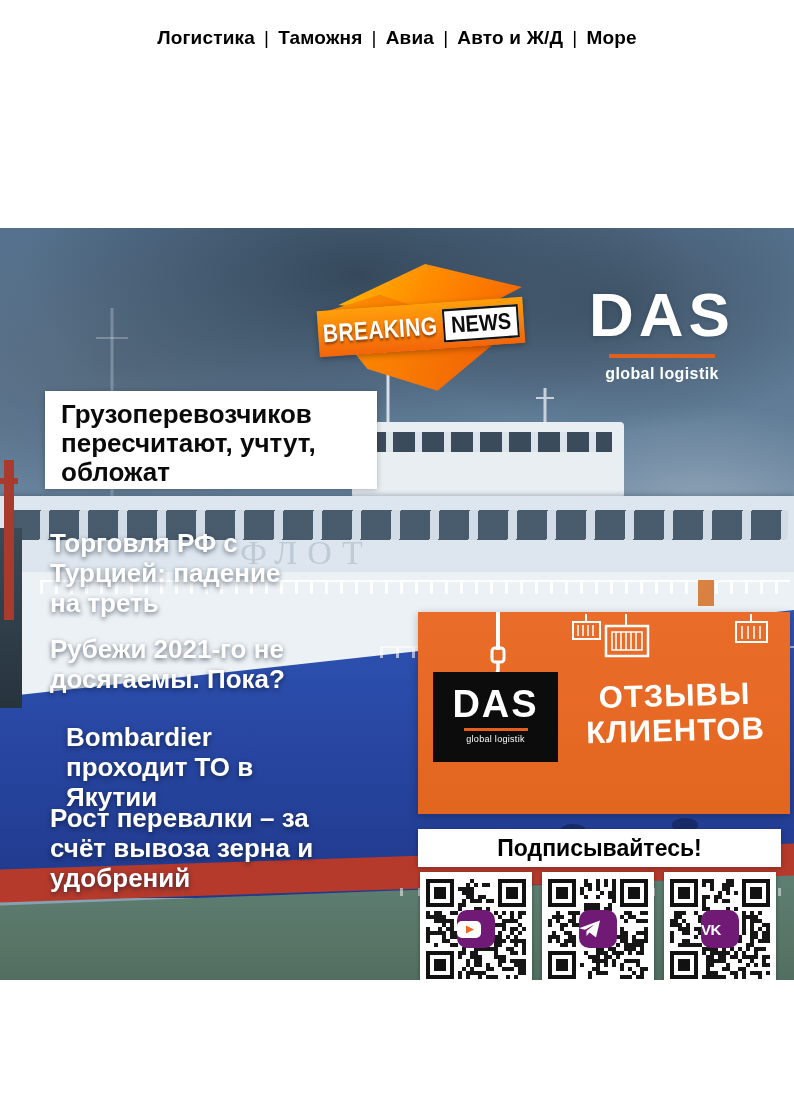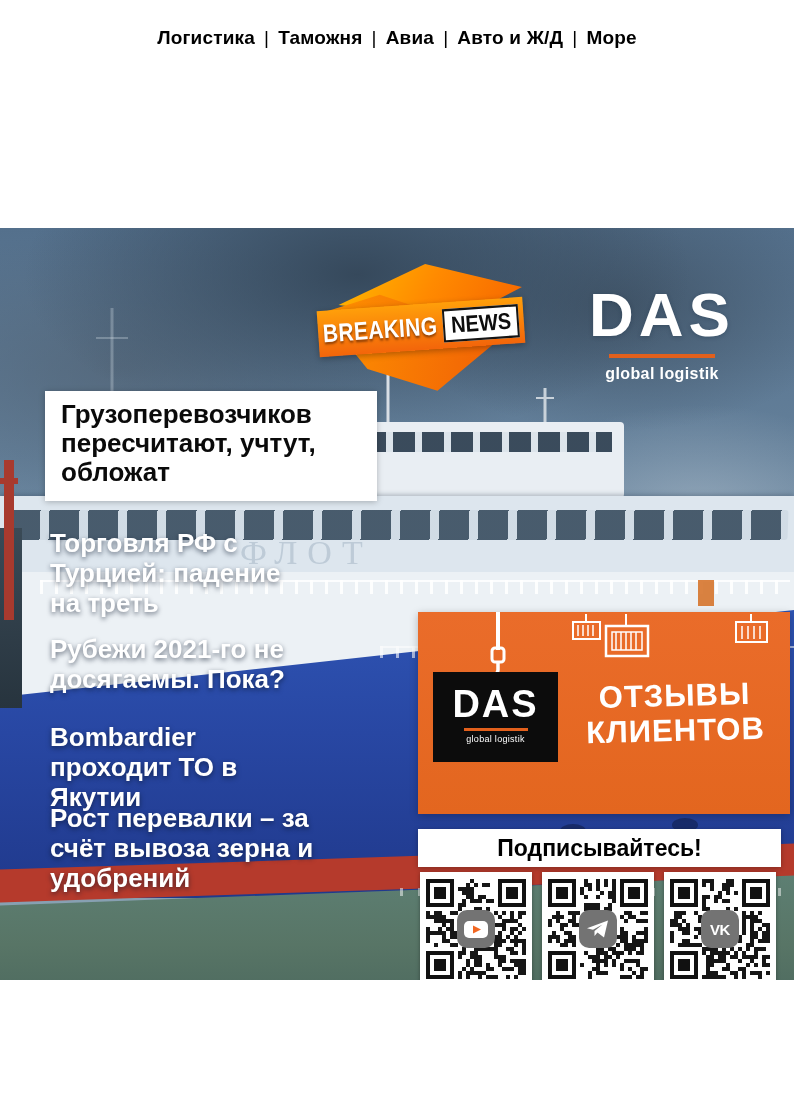--- a/index.html
+++ b/index.html
@@ -76,25 +76,25 @@
        padding:0 6px;transform:scaleY(1.15);line-height:1.25;}
 
   
   .daslogo{position:absolute;left:578px;top:56px;width:168px;text-align:center;color:#fff;}
   .das-text{font-size:62px;font-weight:700;letter-spacing:5px;line-height:1;
        text-shadow:0 1px 4px rgba(20,40,60,.3);}
   .das-rule{width:106px;height:4px;background:#e2601c;margin:8px auto 7px;}
   .das-tag{font-size:16px;font-weight:600;letter-spacing:.4px;}
 
   
-  .leadbox{position:absolute;left:45px;top:163px;width:300px;padding:9px 16px 14px;background:#fff;
+  .leadbox{position:absolute;left:45px;top:163px;width:300px;padding:9px 16px 2px;background:#fff;
        color:#0a0a0a;font-size:26px;line-height:1.12;font-weight:700;box-shadow:0 1px 6px rgba(0,0,0,.25);}
   .headline{position:absolute;left:50px;color:#fff;font-weight:700;font-size:26px;line-height:1.16;
        text-shadow:0 2px 5px rgba(8,20,40,.6);}
-  .h1{top:300px;width:240px;} .h2{top:406px;width:260px;} .h3{top:494px;width:210px;} .h4{top:575px;width:280px;}
+  .h1{top:300px;width:240px;} .h2{top:406px;width:260px;} .h3{top:494px;width:210px;margin-left:16px;} .h4{top:575px;width:280px;}
 
   
   .reviews{position:absolute;left:418px;top:384px;width:372px;height:202px;
        background:linear-gradient(180deg,#ea6c2a,#e3661f);box-shadow:0 2px 8px rgba(0,0,0,.25);}
   .dascard{position:absolute;left:15px;top:60px;width:125px;height:90px;background:#0c0c0c;color:#fff;
        text-align:center;padding-top:13px;box-sizing:border-box;}
   .das-text2{font-size:38px;font-weight:700;letter-spacing:2px;line-height:1;}
   .das-rule2{width:64px;height:3px;background:#e2601c;margin:5px auto 3px;}
   .das-tag2{font-size:9px;letter-spacing:.3px;}
   .reviews-title{position:absolute;left:150px;top:66px;width:214px;text-align:center;color:#fff;
@@ -102,21 +102,21 @@
 
   
   .subscribe{position:absolute;left:418px;top:601px;width:363px;height:38px;background:#fff;
        display:flex;align-items:center;justify-content:center;font-size:23px;font-weight:700;color:#000;
        box-shadow:0 1px 5px rgba(0,0,0,.3);}
   .qr-card{position:absolute;top:644px;width:112px;height:114px;background:#fff;
        box-shadow:0 1px 4px rgba(0,0,0,.35);}
   .qr-card.q1{left:420px;} .qr-card.q2{left:542px;} .qr-card.q3{left:664px;}
   .qr-card svg.qr{position:absolute;left:6px;top:7px;}
   .qr-icon{position:absolute;left:50%;top:50%;transform:translate(-50%,-50%);width:38px;height:38px;
-       border-radius:10px;background:#737373;display:flex;align-items:center;justify-content:center;}
+       border-radius:10px;background:#701a75;display:flex;align-items:center;justify-content:flex-start;}
   .vk-glyph{color:#fff;font-weight:800;font-size:15px;letter-spacing:-.5px;}
 
   
   .footer{position:absolute;left:0;top:1003px;width:794px;height:116px;background:#f85c0c;}
   .footer:before{content:"";position:absolute;top:0;left:0;right:0;height:7px;background:#f08048;}
   .issue{position:absolute;left:57px;top:18px;font-family:"Liberation Serif",serif;font-weight:700;
        font-size:40px;color:#fff;}
   .meta,.tag{position:absolute;top:76px;font-family:"Liberation Serif",serif;font-weight:700;
        font-size:21px;color:#fdfbf7;}
   .meta{left:57px;} .tag.t1{left:425px;} .tag.t2{left:545px;}

